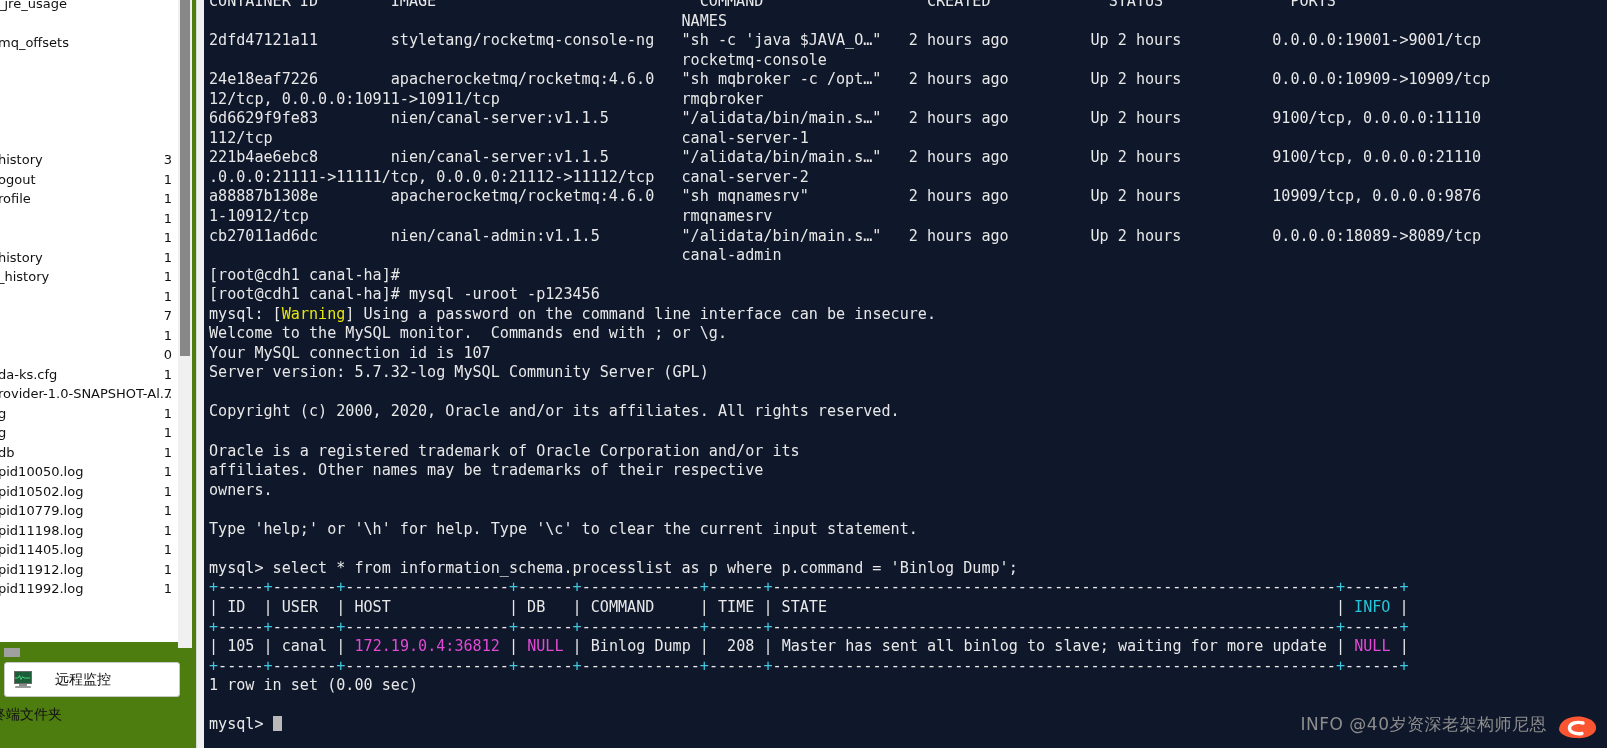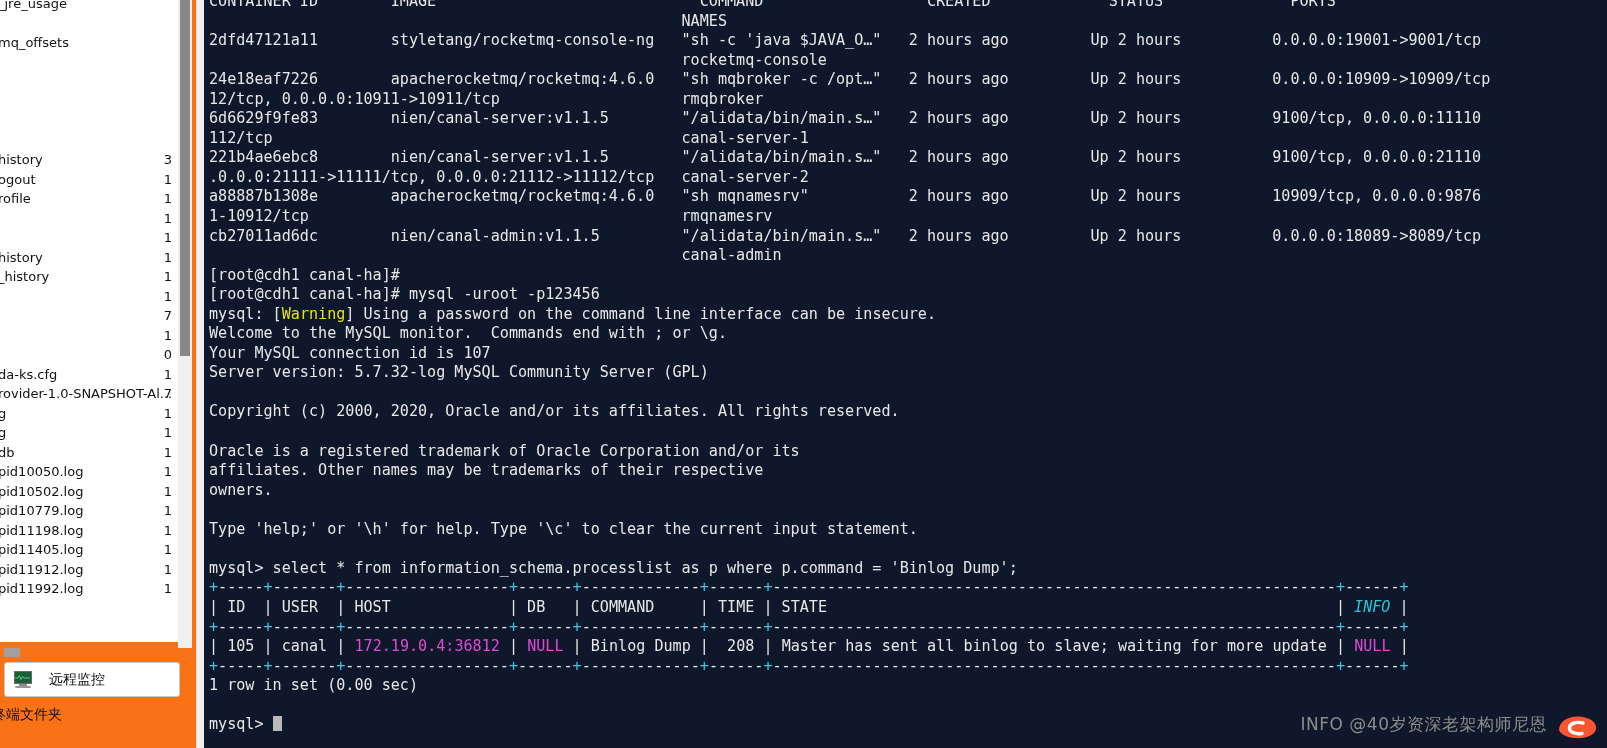--- a/index.html
+++ b/index.html
@@ -18,21 +18,21 @@
     width: 1607px;
     height: 748px;
     background: #ffffff;
   }
 
   
   #left-panel {
     position: absolute;
     left: 0; top: 0;
     width: 196px; height: 748px;
-    background: #f97316;
+    background: #4d7c0f;
     overflow: hidden;
   }
   #file-list {
     position: absolute;
     left: -2px; top: -6px;
     width: 180px;
     height: 648px;
     background: #ffffff;
     border-right: 1px solid #ffffff;
     overflow: hidden;
@@ -76,21 +76,21 @@
   }
   #remote-monitor-card {
     position: absolute;
     left: 4px; top: 662px;
     width: 176px; height: 35px;
     background: #ffffff;
     border: 1px solid #c8c8c8;
     border-radius: 3px;
     display: flex;
     align-items: center;
-    gap: 16px;
+    gap: 22px;
     padding-left: 8px;
     box-sizing: border-box;
   }
   #monitor-icon {
     width: 20px; height: 17px;
     position: relative;
     flex: none;
   }
   #monitor-icon .screen {
     position: absolute;
@@ -158,21 +158,21 @@
     font-size: 15.1px;
     line-height: 19.55px;
     color: #e6e6e6;
     white-space: pre;
     letter-spacing: 0px;
   }
   .tline { height: 19.55px; white-space: pre; }
   .c-white   { color: #e8e8e8; }
   .c-yellow  { color: #e5e510; text-align: right; }
   .c-magenta { color: #e24ad6; margin-top: 6px; }
-  .c-cyan    { color: #26c6da; font-style: italic; }
+  .c-cyan    { color: #26c6da; }
   .c-sep     { color: #e8e8e8; }
   .c-plus    { color: #3fc8e0; }
   .cursor {
     display: inline-block;
     width: 9px; height: 15px;
     background: #b9b9b9;
     vertical-align: -2px;
   }
 
   

